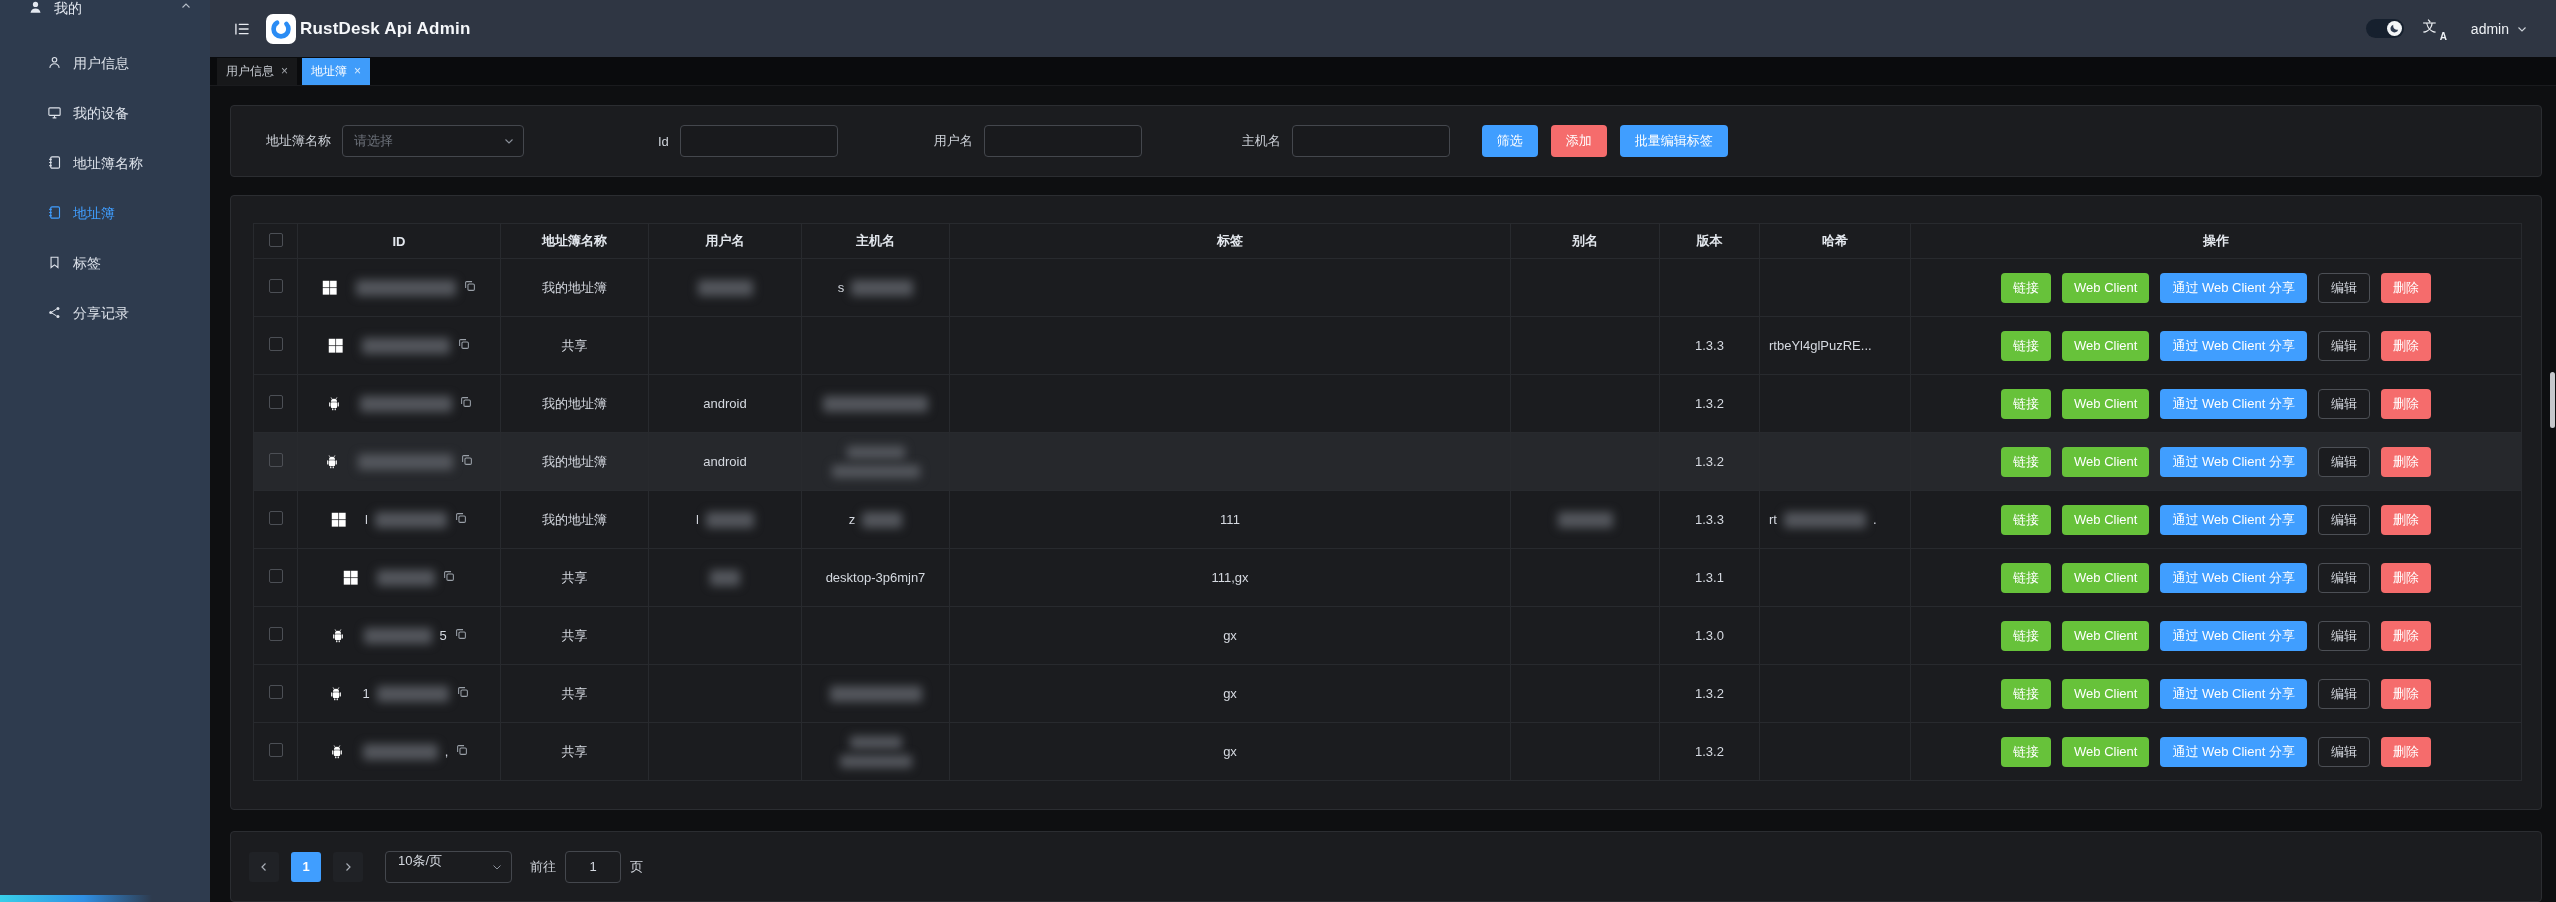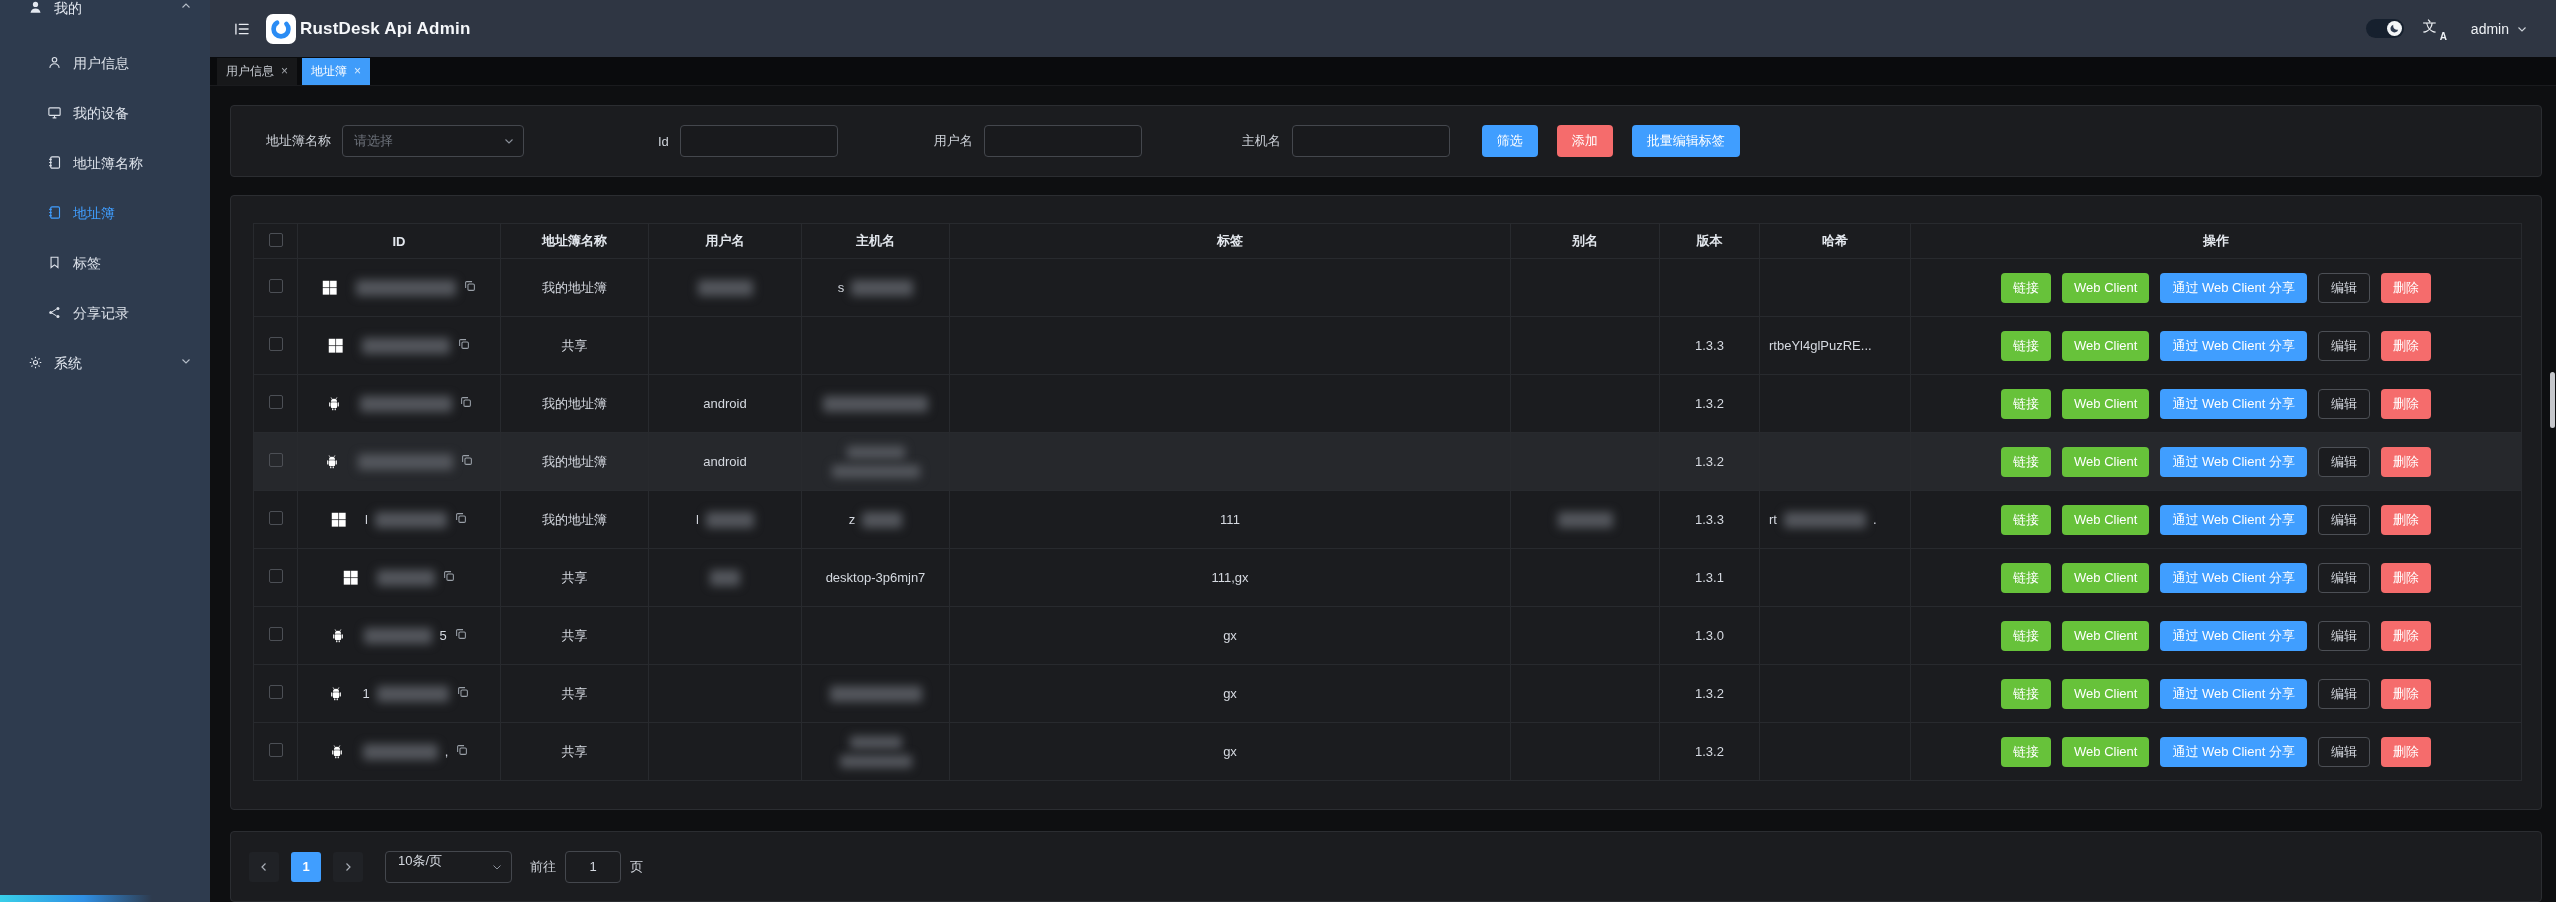--- a/index.html
+++ b/index.html
@@ -48,21 +48,21 @@
 .f-group{display:flex;align-items:center}
 .f-row .f-group:nth-child(1){margin-left:35px}
 .f-row .f-group:nth-child(2){margin-left:134px}
 .f-row .f-group:nth-child(3){margin-left:96px}
 .f-row .f-group:nth-child(4){margin-left:100px}
 .f-label{font-size:13px;color:#ced2d9;margin-right:11px;white-space:nowrap}
 .f-select{position:relative;width:182px;height:32px;background:#191a1d;border:1px solid #44474d;border-radius:4px;display:flex;align-items:center;padding:0 26px 0 11px;cursor:pointer}
 .f-ph{font-size:13px;color:#6d727b}
 .f-chev{position:absolute;right:8px;top:50%;transform:translateY(-50%);display:inline-flex;color:#8b909a}
 .f-input{width:158px;height:32px;background:#191a1d;border:1px solid #44474d;border-radius:4px;color:#d5d9e0;font-size:13px;padding:0 10px;outline:none}
-.f-btns{margin-left:32px;display:flex;gap:19px}
+.f-btns{margin-left:32px;display:flex;gap:13px}
 .btn{height:32px;border:none;border-radius:4px;font-size:13px;color:#fff;padding:0 15px;cursor:pointer;font-family:inherit;white-space:nowrap}
 .btn.primary{background:#409eff}
 .btn.danger{background:#f56c6c}
 
 
 .data-table{border-collapse:collapse;table-layout:fixed;margin:27px 0 0 22px;font-size:13px}
 .data-table th,.data-table td{border:1px solid #282a2e;text-align:center;padding:0;overflow:hidden}
 .data-table th{height:35px;color:#e4e8ee;font-weight:700}
 .data-table td{height:58px;color:#d5d9e0}
 tr.highlighted td{background:#26282c}
@@ -157,34 +157,20 @@
     <div class="side-item sub">
       <span class="s-icon">
         <svg viewBox="0 0 24 24" width="15" height="15" fill="currentColor">
           <circle cx="6" cy="12" r="2.4"></circle>
           <circle cx="17.5" cy="5.5" r="2.4"></circle>
           <circle cx="17.5" cy="18.5" r="2.4"></circle>
           <path d="M8.1 10.9l7.3-4.4M8.1 13.1l7.3 4.4" stroke="currentColor" stroke-width="1.6"></path>
         </svg>
       </span>
       <span class="s-label">分享记录</span>
-    </div>
-    <div class="side-item group">
-      <span class="s-icon">
-        <svg viewBox="0 0 24 24" width="15" height="15" fill="none" stroke="currentColor" stroke-width="1.7">
-          <circle cx="12" cy="12" r="3.2"></circle>
-          <path d="M12 2.8v2.4M12 18.8v2.4M2.8 12h2.4M18.8 12h2.4M5.5 5.5l1.7 1.7M16.8 16.8l1.7 1.7M18.5 5.5l-1.7 1.7M7.2 16.8l-1.7 1.7"></path>
-        </svg>
-      </span>
-      <span class="s-label">系统</span>
-      <span class="chev">
-        <svg viewBox="0 0 24 24" width="12" height="12" fill="none" stroke="currentColor" stroke-width="2.2">
-          <path d="M5 9l7 7 7-7"></path>
-        </svg>
-      </span>
     </div>
   </nav>
 
 <header class="app-header">
   <span class="h-fold">
       <svg viewBox="0 0 24 24" width="18" height="18" fill="currentColor">
         <rect x="3" y="4.5" width="1.8" height="15" rx=".9"></rect>
         <rect x="7.5" y="5" width="13.5" height="1.8" rx=".9"></rect>
         <rect x="7.5" y="11.1" width="13.5" height="1.8" rx=".9"></rect>
         <rect x="7.5" y="17.2" width="13.5" height="1.8" rx=".9"></rect>

